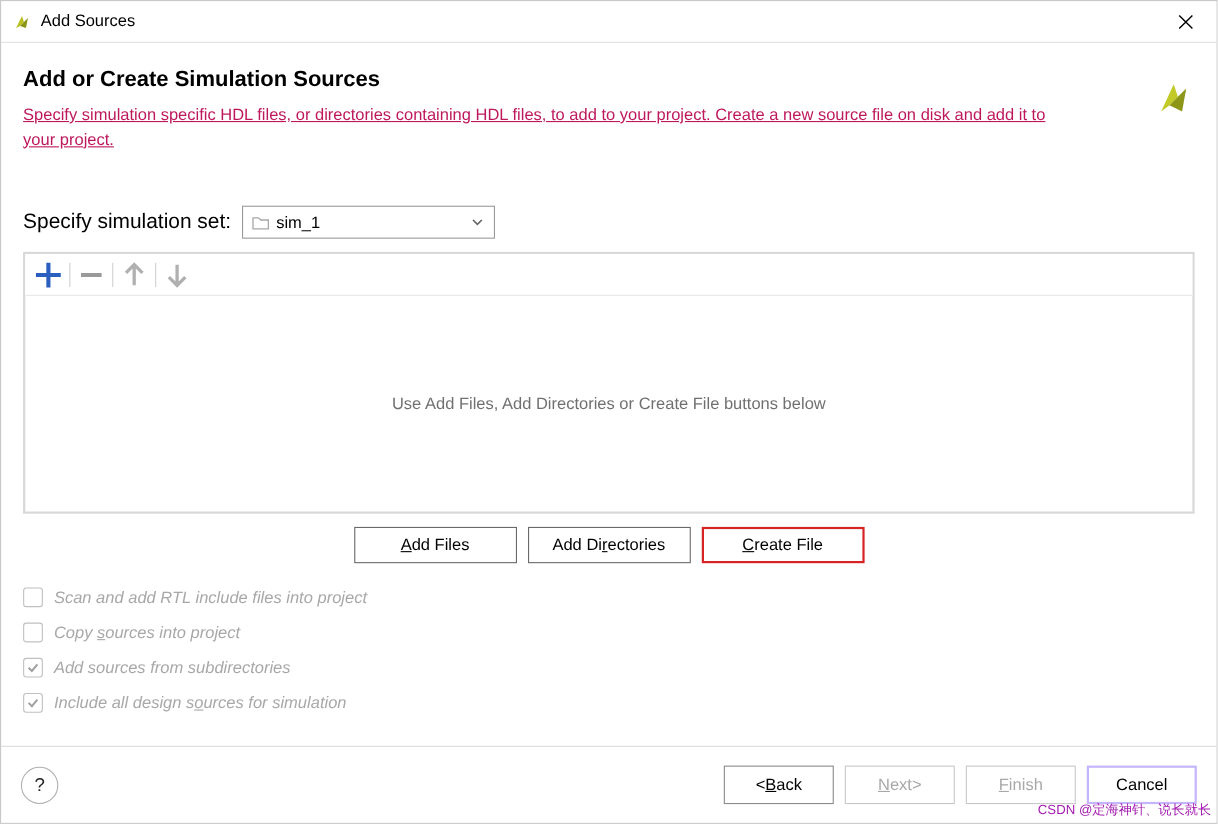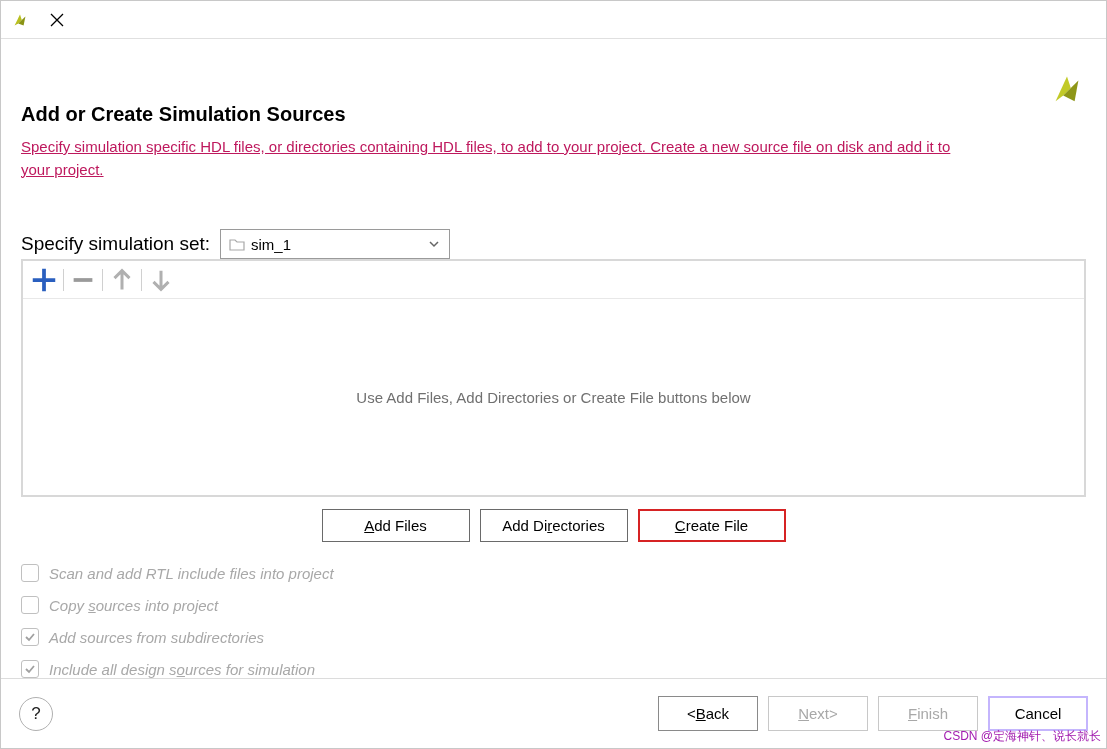--- a/index.html
+++ b/index.html
@@ -10,32 +10,32 @@
     .titlebar { height: 38px; display: flex; align-items: center; padding: 0 8px 0 10px; border-bottom: 1px solid #e0e0e0; }
     .titlebar-icon { width: 18px; height: 18px; margin-right: 8px; }
     .titlebar-text { font-size: 15px; color: #000; flex: 1; }
     .close-btn { width: 40px; height: 100%; display: flex; align-items: center; justify-content: center; cursor: pointer; }
     .close-btn svg { width: 14px; height: 14px; }
     
     .content { flex: 1; padding: 22px 20px 0 20px; display: flex; flex-direction: column; }
     
     .header-row { display: flex; align-items: flex-start; }
     .header-text { flex: 1; }
-    .page-title { font-size: 20px; font-weight: 600; color: #000; margin-bottom: 10px; margin-top: 42px; }
+    .page-title { font-size: 20px; font-weight: 600; color: #000; margin-bottom: 10px; }
     .page-desc { font-size: 15px; color: #be185d; line-height: 1.5; max-width: 960px; text-decoration: underline; }
     .brand-icon { width: 38px; height: 38px; margin-left: 20px; margin-top: 8px; }
     
     .simset-row { display: flex; align-items: center; margin-top: 48px; gap: 10px; }
     .simset-label { font-size: 19px; color: #000; }
     .simset-dd { border: 1px solid #9a9a9a; height: 30px; width: 230px; display: flex; align-items: center; padding: 0 8px; cursor: pointer; background: #fff; }
     .simset-dd .folder-ic { width: 16px; height: 16px; margin-right: 6px; }
     .simset-dd .dd-text { font-size: 15px; flex: 1; }
     .simset-dd .chev { width: 14px; height: 14px; }
     
-    .panel { border: 2px solid #d8d8d8; margin-top: 0; display: flex; flex-direction: column; height: 238px; }
+    .panel { border: 2px solid #d8d8d8; margin-top: 12px; display: flex; flex-direction: column; height: 238px; }
     .toolbar { height: 38px; border-bottom: 1px solid #e8e8e8; display: flex; align-items: center; padding: 0 6px; gap: 2px; background: #fff; }
     .tb-btn { width: 30px; height: 30px; display: flex; align-items: center; justify-content: center; cursor: pointer; }
     .tb-sep { width: 1px; height: 22px; background: #d0d0d0; margin: 0 2px; }
     .list-placeholder { flex: 1; display: flex; align-items: center; justify-content: center; color: #707070; font-size: 15px; }
     
     .action-row { margin-top: 12px; display: flex; gap: 10px; justify-content: center; }
     .action-btn { min-width: 148px; height: 33px; border: 1px solid #6a6a6a; background: #fff; font-size: 15px; cursor: pointer; display: flex; align-items: center; justify-content: center; padding: 0 16px; }
     .action-btn.highlight { border: 2px solid #d62324; }
     .mn { text-decoration: underline; }
     
@@ -59,20 +59,21 @@
 
 <div class="window">
 
   <div class="titlebar">
     <span class="titlebar-icon">
       <svg viewBox="0 0 20 20">
           <path d="M4 16 L10 4 L12 10 L8 14 Z" fill="#b8bf1f"></path>
           <path d="M12 10 L16 6 L14 16 L8 14 Z" fill="#8a9314"></path>
         </svg>
     </span>
+    <span class="titlebar-text">Add Sources</span>
     <div class="close-btn">
       <svg viewBox="0 0 14 14">
           <path d="M1 1 L13 13 M13 1 L1 13" stroke="#000" stroke-width="1.3" fill="none"></path>
         </svg>
     </div>
   </div>
 
   <div class="content">
     <div class="header-row">
       <div class="header-text">

